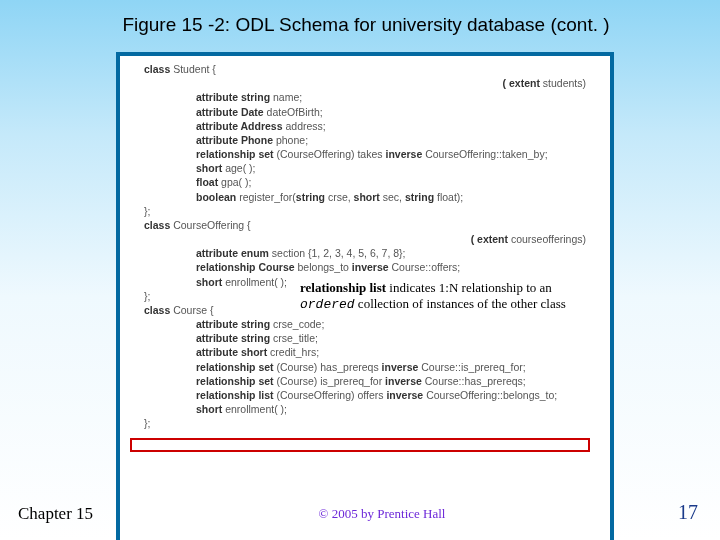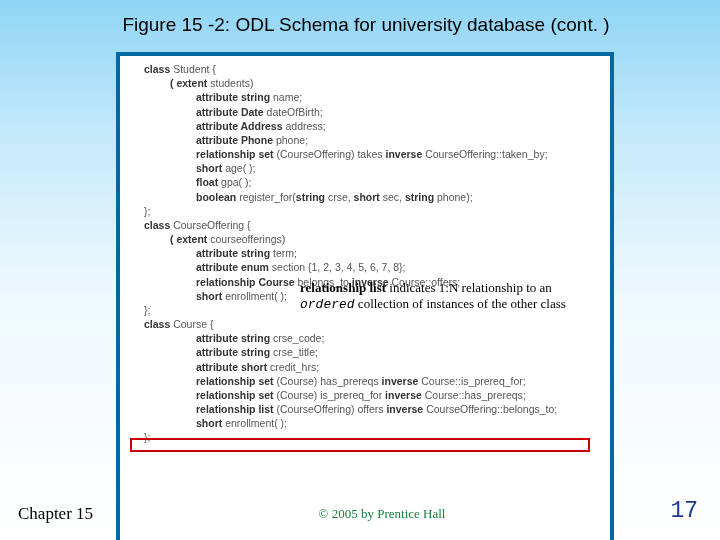--- a/index.html
+++ b/index.html
@@ -29,21 +29,21 @@
     padding: 6px 24px;
   }
   .code-line {
     font-family: Arial, sans-serif;
     font-size: 10.5px;
     color: #555;
     white-space: pre;
     line-height: 1.35;
   }
   .kw { font-weight: bold; color: #333; }
-  .ind1 { padding-left: 26px; }
+  .ind1 { padding-left: 26px; text-align: right; }
   .ind2 { padding-left: 52px; }
   .annotation {
     position: absolute;
     left: 300px;
     top: 280px;
     width: 280px;
     font-family: "Times New Roman", serif;
     font-size: 13px;
     color: #000;
     line-height: 1.25;
@@ -68,55 +68,54 @@
     color: #000;
   }
   .footer-center {
     position: absolute;
     left: 0;
     right: 0;
     bottom: 18px;
     text-align: center;
     font-family: "Times New Roman", serif;
     font-size: 13px;
-    color: #15803d;
+    color: #6d28d9;
     text-shadow: 1px 1px 0 rgba(255,255,255,0.5);
     margin-left: 44px;
   }
   .footer-right {
     position: absolute;
     right: 22px;
     bottom: 16px;
-    font-family: Liberation Mono, monospace;
-    font-size: 23px;
+    font-family: Liberation Serif, serif;
+    font-size: 20px;
     color: #1a3a8a;
     text-shadow: 1px 1px 0 rgba(255,255,255,0.6);
   }
 </style>
 </head>
 <body>
 
 <div class="title">Figure 15 -2: ODL Schema for university database (cont. )</div>
 
 <div class="code-panel">
   <div class="code-line"><span class="kw">class</span><span> Student {</span></div>
   <div class="code-line ind1"><span class="kw">( extent</span><span> students)</span></div>
   <div class="code-line ind2"><span class="kw">attribute string</span><span> name;</span></div>
   <div class="code-line ind2"><span class="kw">attribute Date</span><span> dateOfBirth;</span></div>
   <div class="code-line ind2"><span class="kw">attribute Address</span><span> address;</span></div>
   <div class="code-line ind2"><span class="kw">attribute Phone</span><span> phone;</span></div>
   <div class="code-line ind2"><span class="kw">relationship set</span><span> (CourseOffering) takes </span><span class="kw">inverse</span><span> CourseOffering::taken_by;</span></div>
   <div class="code-line ind2"><span class="kw">short</span><span> age( );</span></div>
   <div class="code-line ind2"><span class="kw">float</span><span> gpa( );</span></div>
-  <div class="code-line ind2"><span class="kw">boolean</span><span> register_for(</span><span class="kw">string</span><span> crse, </span><span class="kw">short</span><span> sec, </span><span class="kw">string</span><span> phone);</span></div>
+  <div class="code-line ind2"><span class="kw">boolean</span><span> register_for(</span><span class="kw">string</span><span> crse, </span><span class="kw">short</span><span> sec, </span><span class="kw">string</span><span> float);</span></div>
   <div class="code-line">};</div>
 
   <div class="code-line"><span class="kw">class</span><span> CourseOffering {</span></div>
   <div class="code-line ind1"><span class="kw">( extent</span><span> courseofferings)</span></div>
-  <div class="code-line ind2"><span class="kw">attribute string</span><span> term;</span></div>
   <div class="code-line ind2"><span class="kw">attribute enum</span><span> section {1, 2, 3, 4, 5, 6, 7, 8};</span></div>
   <div class="code-line ind2"><span class="kw">relationship Course</span><span> belongs_to </span><span class="kw">inverse</span><span> Course::offers;</span></div>
   <div class="code-line ind2"><span class="kw">short</span><span> enrollment( );</span></div>
   <div class="code-line">};</div>
 
   <div class="code-line"><span class="kw">class</span><span> Course {</span></div>
   <div class="code-line ind2"><span class="kw">attribute string</span><span> crse_code;</span></div>
   <div class="code-line ind2"><span class="kw">attribute string</span><span> crse_title;</span></div>
   <div class="code-line ind2"><span class="kw">attribute short</span><span> credit_hrs;</span></div>
   <div class="code-line ind2"><span class="kw">relationship set</span><span> (Course) has_prereqs </span><span class="kw">inverse</span><span> Course::is_prereq_for;</span></div>

